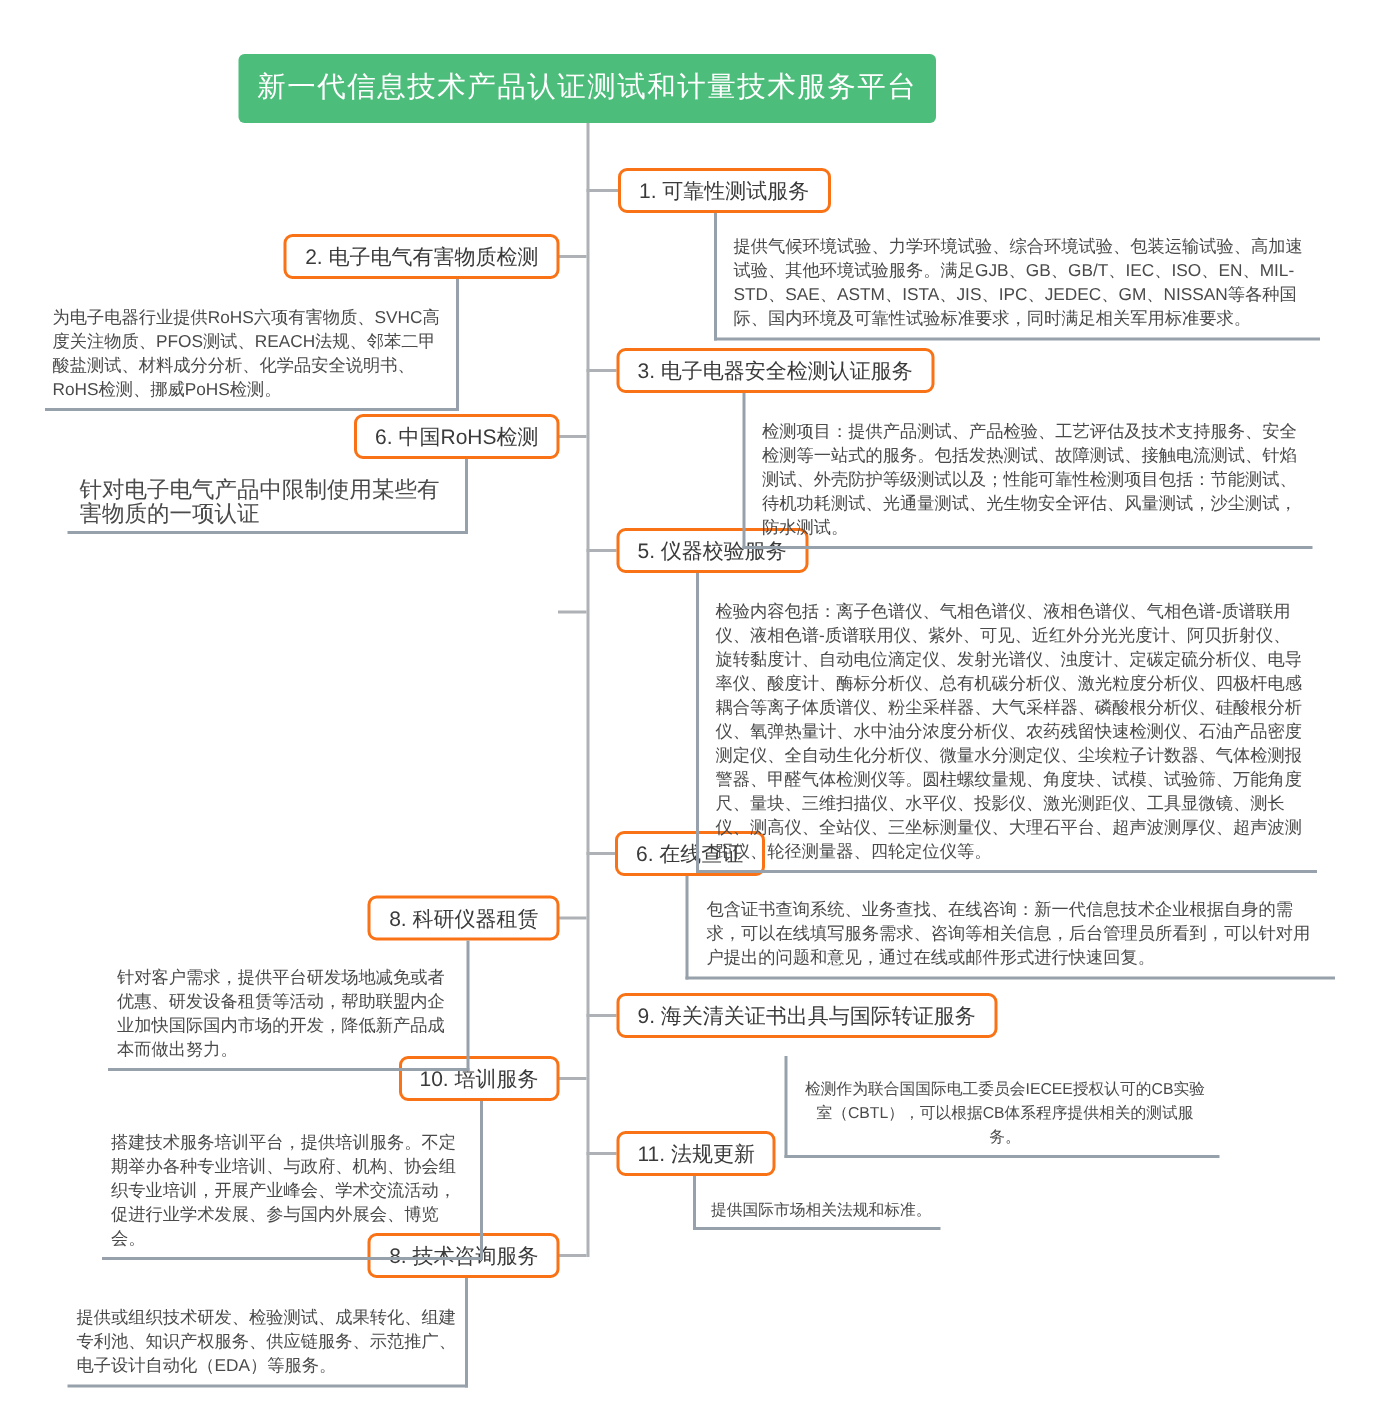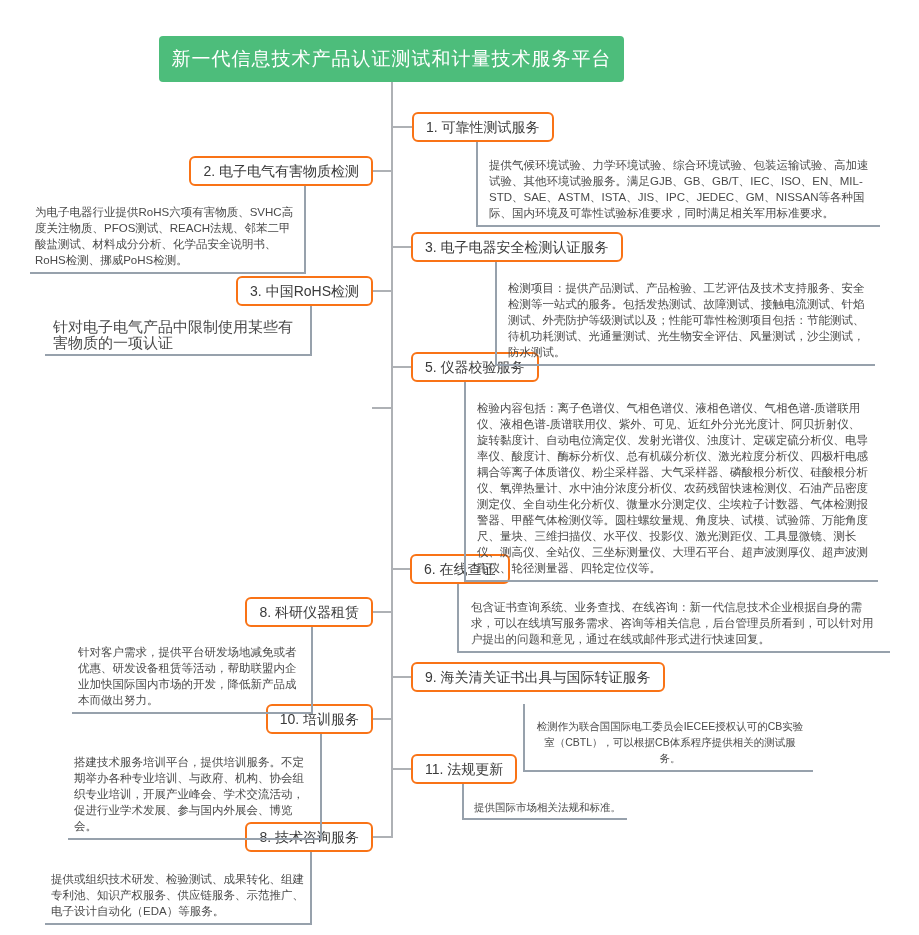--- a/index.html
+++ b/index.html
@@ -67,21 +67,21 @@
   <div class="line" style="left:391px;top:568px;width:19px;height:2px"></div>
   <div class="line" style="left:372px;top:611px;width:19px;height:2px"></div>
   <div class="line" style="left:391px;top:676px;width:20px;height:2px"></div>
   <div class="line" style="left:372px;top:718px;width:19px;height:2px"></div>
   <div class="line" style="left:391px;top:768px;width:20px;height:2px"></div>
   <div class="line" style="left:372px;top:836px;width:19px;height:2px"></div>
 
   <div class="node n1">1. 可靠性测试服务</div>
   <div class="node n2">2. 电子电气有害物质检测</div>
   <div class="node n3">3. 电子电器安全检测认证服务</div>
-  <div class="node n4">3. 中国RoHS检测</div>
+  <div class="node n4">6. 中国RoHS检测</div>
   <div class="node n5">5. 仪器校验服务</div>
   <div class="node n7">6. 在线查证</div>
   <div class="node n8">8. 科研仪器租赁</div>
   <div class="node n9">9. 海关清关证书出具与国际转证服务</div>
   <div class="node n10">10. 培训服务</div>
   <div class="node n11">11. 法规更新</div>
   <div class="node n12">8. 技术咨询服务</div>
 
   <div class="desc r d1">提供气候环境试验、力学环境试验、综合环境试验、包装运输试验、高加速试验、其他环境试验服务。满足GJB、GB、GB/T、IEC、ISO、EN、MIL-STD、SAE、ASTM、ISTA、JIS、IPC、JEDEC、GM、NISSAN等各种国际、国内环境及可靠性试验标准要求，同时满足相关军用标准要求。</div>
   <div class="desc l d2">为电子电器行业提供RoHS六项有害物质、SVHC高度关注物质、PFOS测试、REACH法规、邻苯二甲酸盐测试、材料成分分析、化学品安全说明书、RoHS检测、挪威PoHS检测。</div>

